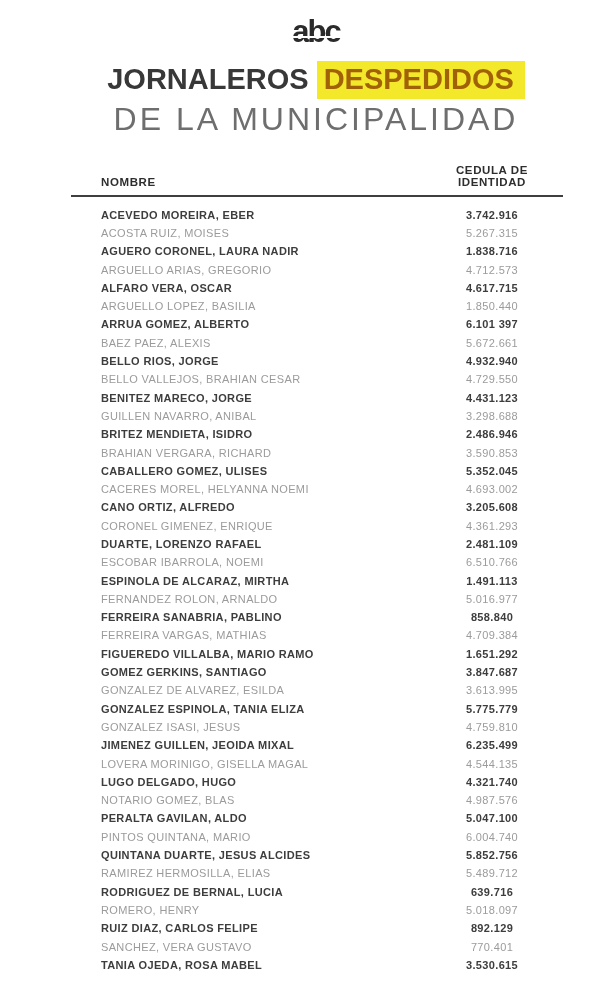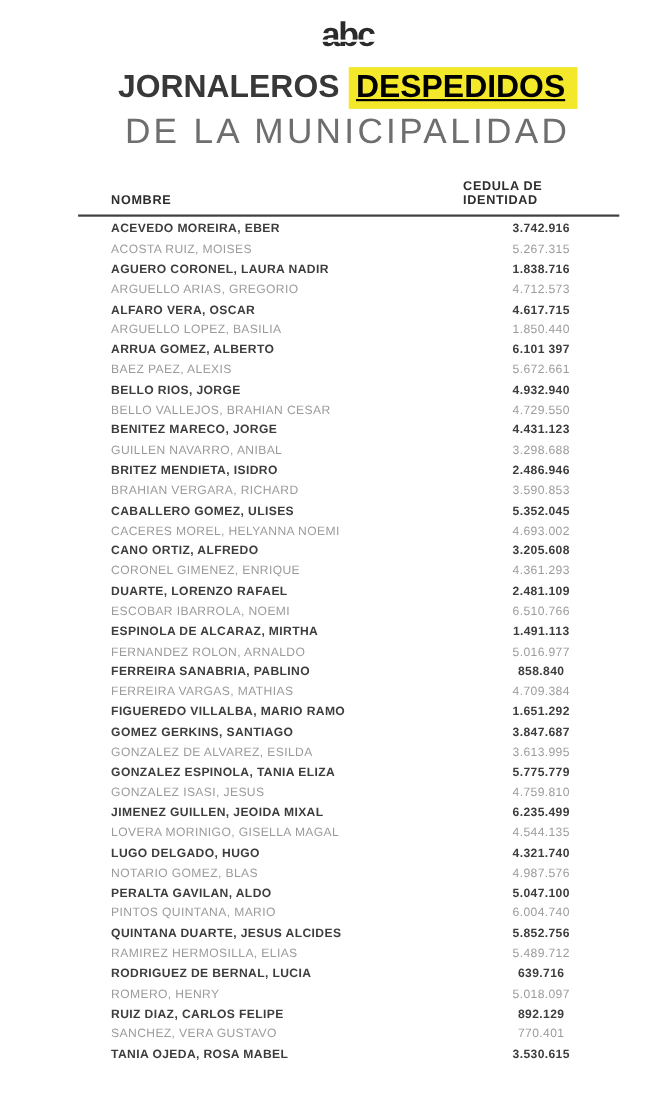--- a/index.html
+++ b/index.html
@@ -70,30 +70,30 @@
   .thead {
     display: flex;
     justify-content: space-between;
     align-items: flex-end;
     padding: 0 0 0 30px;
     font-size: 11.5px;
     font-weight: 700;
     letter-spacing: 0.6px;
     color: #2e2e2e;
   }
-  .thead .col-id { width: 142px; margin-right: 0; }
+  .thead .col-id { width: 142px; text-align: center; margin-right: 0; }
   .rule {
     margin-top: 7px;
     border-top: 2px solid #3f3f3f;
   }
   .tbody { padding-top: 5px; }
   .row {
     display: flex;
     justify-content: space-between;
-    align-items: flex-start;
+    align-items: flex-end;
     height: 18.3px;
     padding-left: 30px;
     font-size: 11px;
     letter-spacing: 0.35px;
     font-weight: 400;
     color: #9b9b9b;
   }
   .row .col-name { flex: 1; white-space: nowrap; }
   .row .col-id { width: 142px; text-align: center; white-space: nowrap; }
   .row.bold { font-weight: 700; color: #3d3d3d; }
@@ -103,21 +103,21 @@
 
 <div class="page">
 
   <div class="logo">
     <span class="logo-inner">
       <span class="logo-text">abc</span>
       <span class="logo-stripe"></span>
     </span>
   </div>
 
-  <h1 class="title-line1"><span>JORNALEROS</span><span class="highlight" style="background: rgb(243, 232, 41); color: #000000; text-decoration: underline;">DESPEDIDOS</span></h1>
+  <h1 class="title-line1"><span>JORNALEROS</span><span class="highlight" style="background: rgb(243, 232, 41); color: #a16207;">DESPEDIDOS</span></h1>
 
   <h2 class="title-line2">DE LA MUNICIPALIDAD</h2>
 
   <div class="table">
     <div class="thead">
       <span class="col-name">NOMBRE</span>
       <span class="col-id">CEDULA DE IDENTIDAD</span>
     </div>
     <div class="rule"></div>
     <div class="tbody" id="rows">

